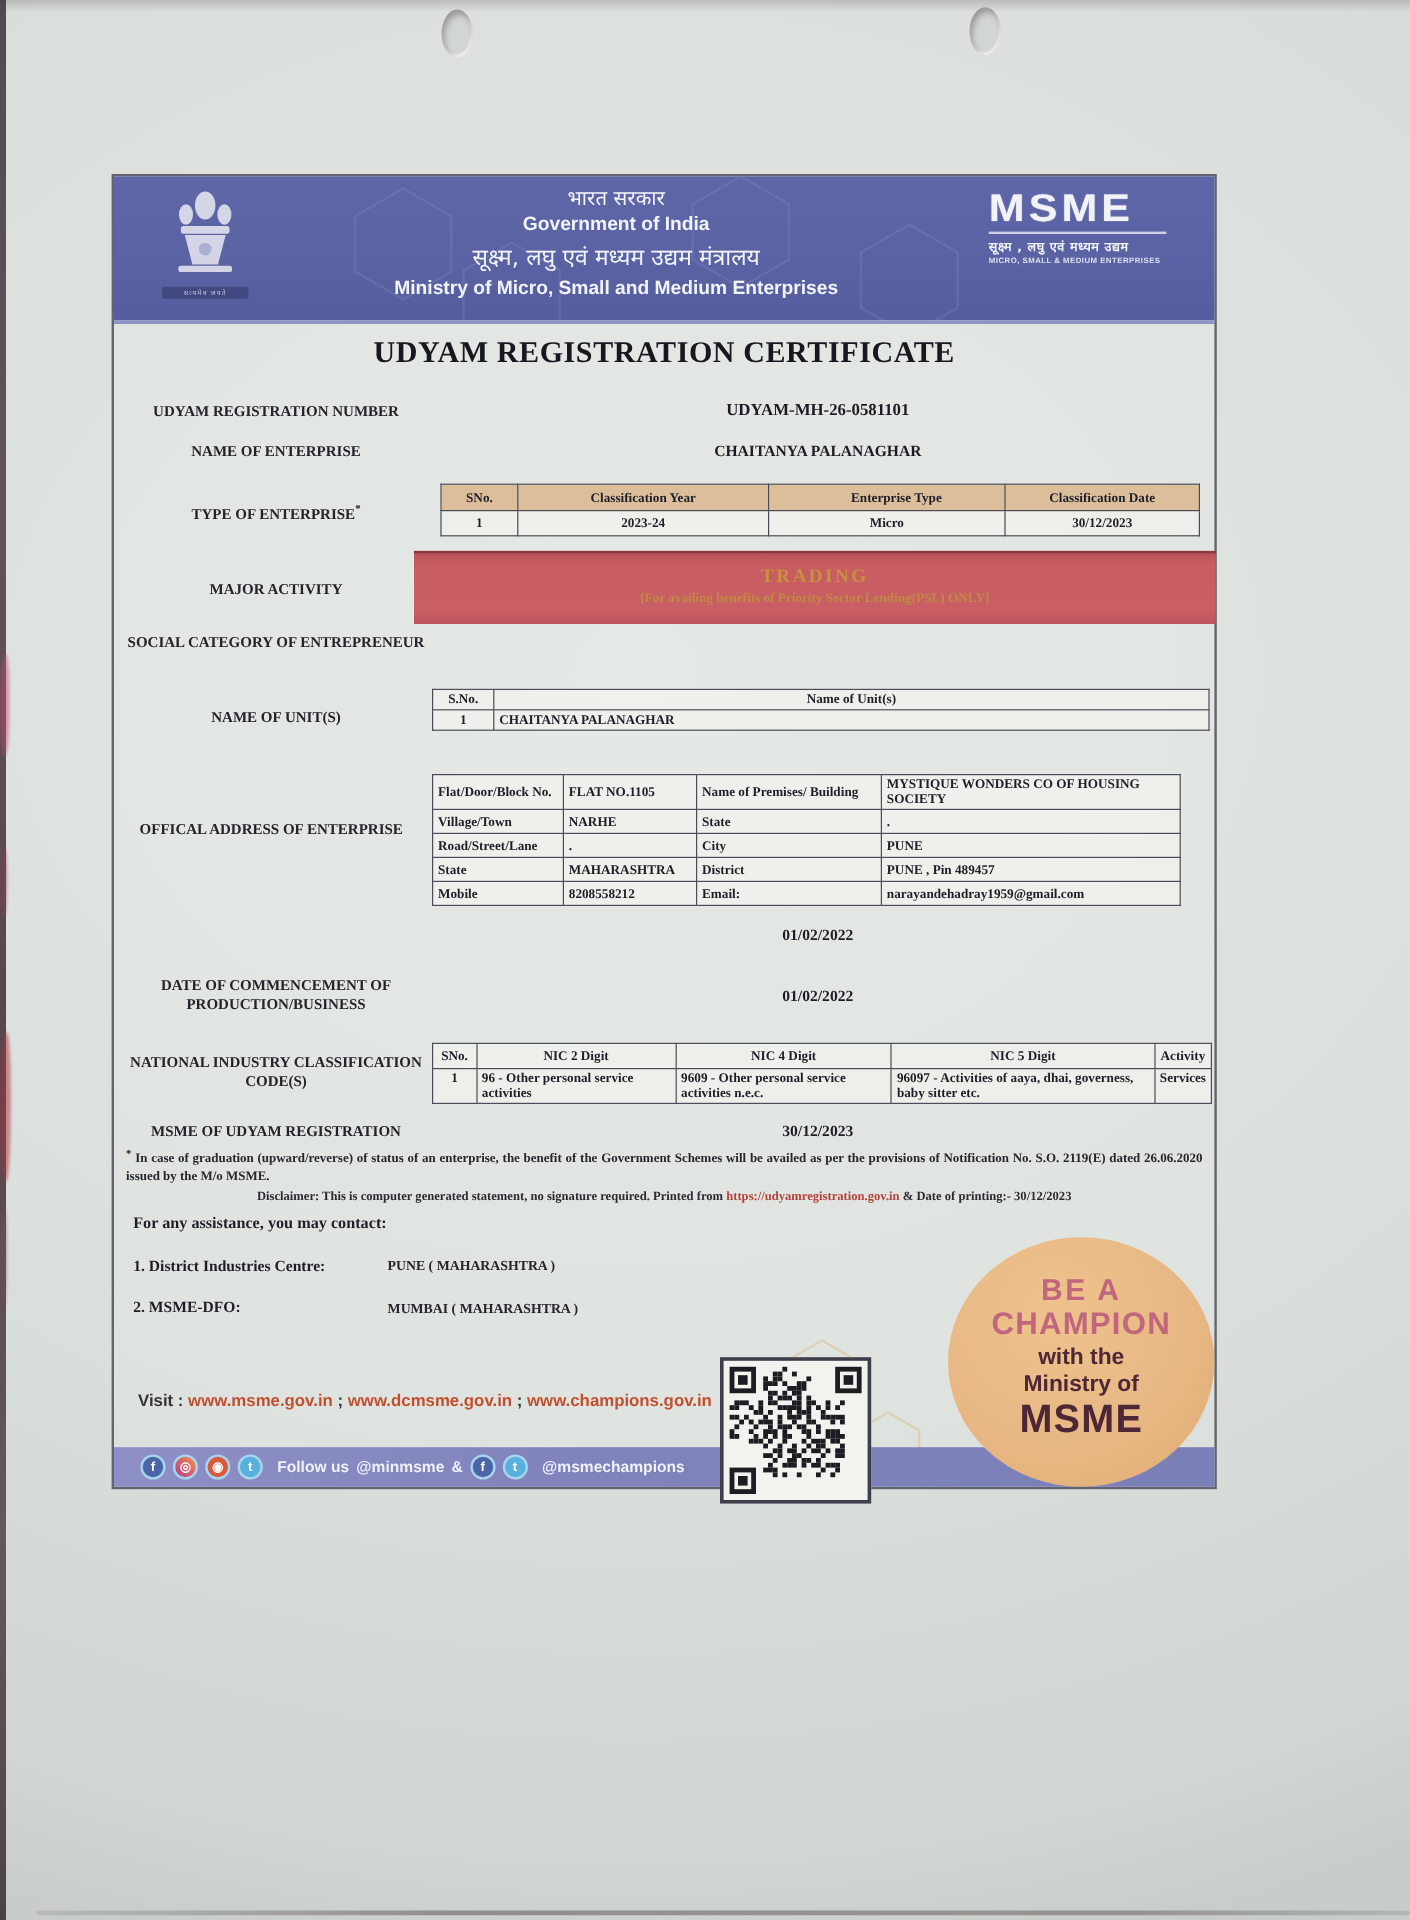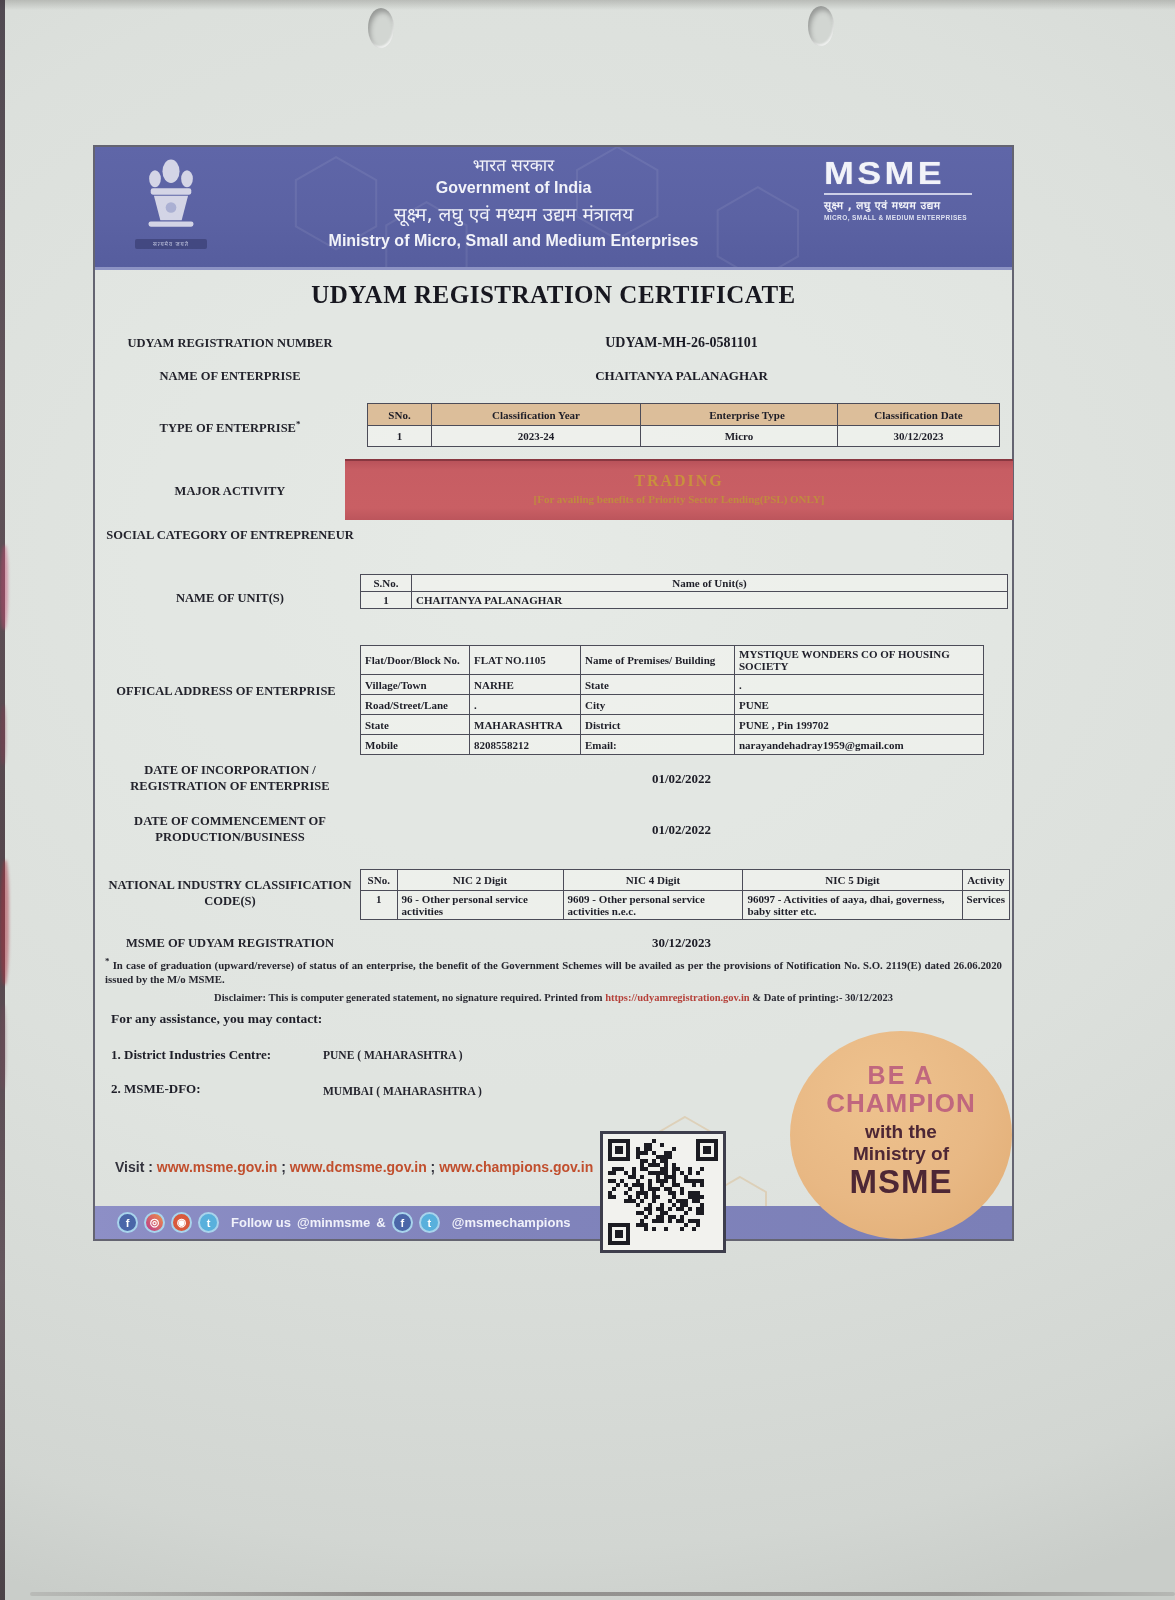--- a/index.html
+++ b/index.html
@@ -242,32 +242,31 @@
       <tr>
         <td>Road/Street/Lane</td>
         <td>.</td>
         <td>City</td>
         <td>PUNE</td>
       </tr>
       <tr>
         <td>State</td>
         <td>MAHARASHTRA</td>
         <td>District</td>
-        <td>PUNE , Pin 199702</td>
+        <td>PUNE , Pin 489457</td>
       </tr>
       <tr>
         <td>Mobile</td>
         <td>8208558212</td>
         <td>Email:</td>
         <td>narayandehadray1959@gmail.com</td>
       </tr>
     </tbody>
       </table>
 
-    <div class="lbl" style="top:615px;">DATE OF INCORPORATION / REGISTRATION OF ENTERPRISE</div>
     <div class="val" style="top:624px;">01/02/2022</div>
 
     <div class="lbl" style="top:666px;">DATE OF COMMENCEMENT OF PRODUCTION/BUSINESS</div>
     <div class="val" style="top:675px;">01/02/2022</div>
 
     <div class="lbl" style="top:730px;">NATIONAL INDUSTRY CLASSIFICATION CODE(S)</div>
     <table class="t-nic">
       <tbody>
           <tr>
         <th style="width:28px;">SNo.</th>

